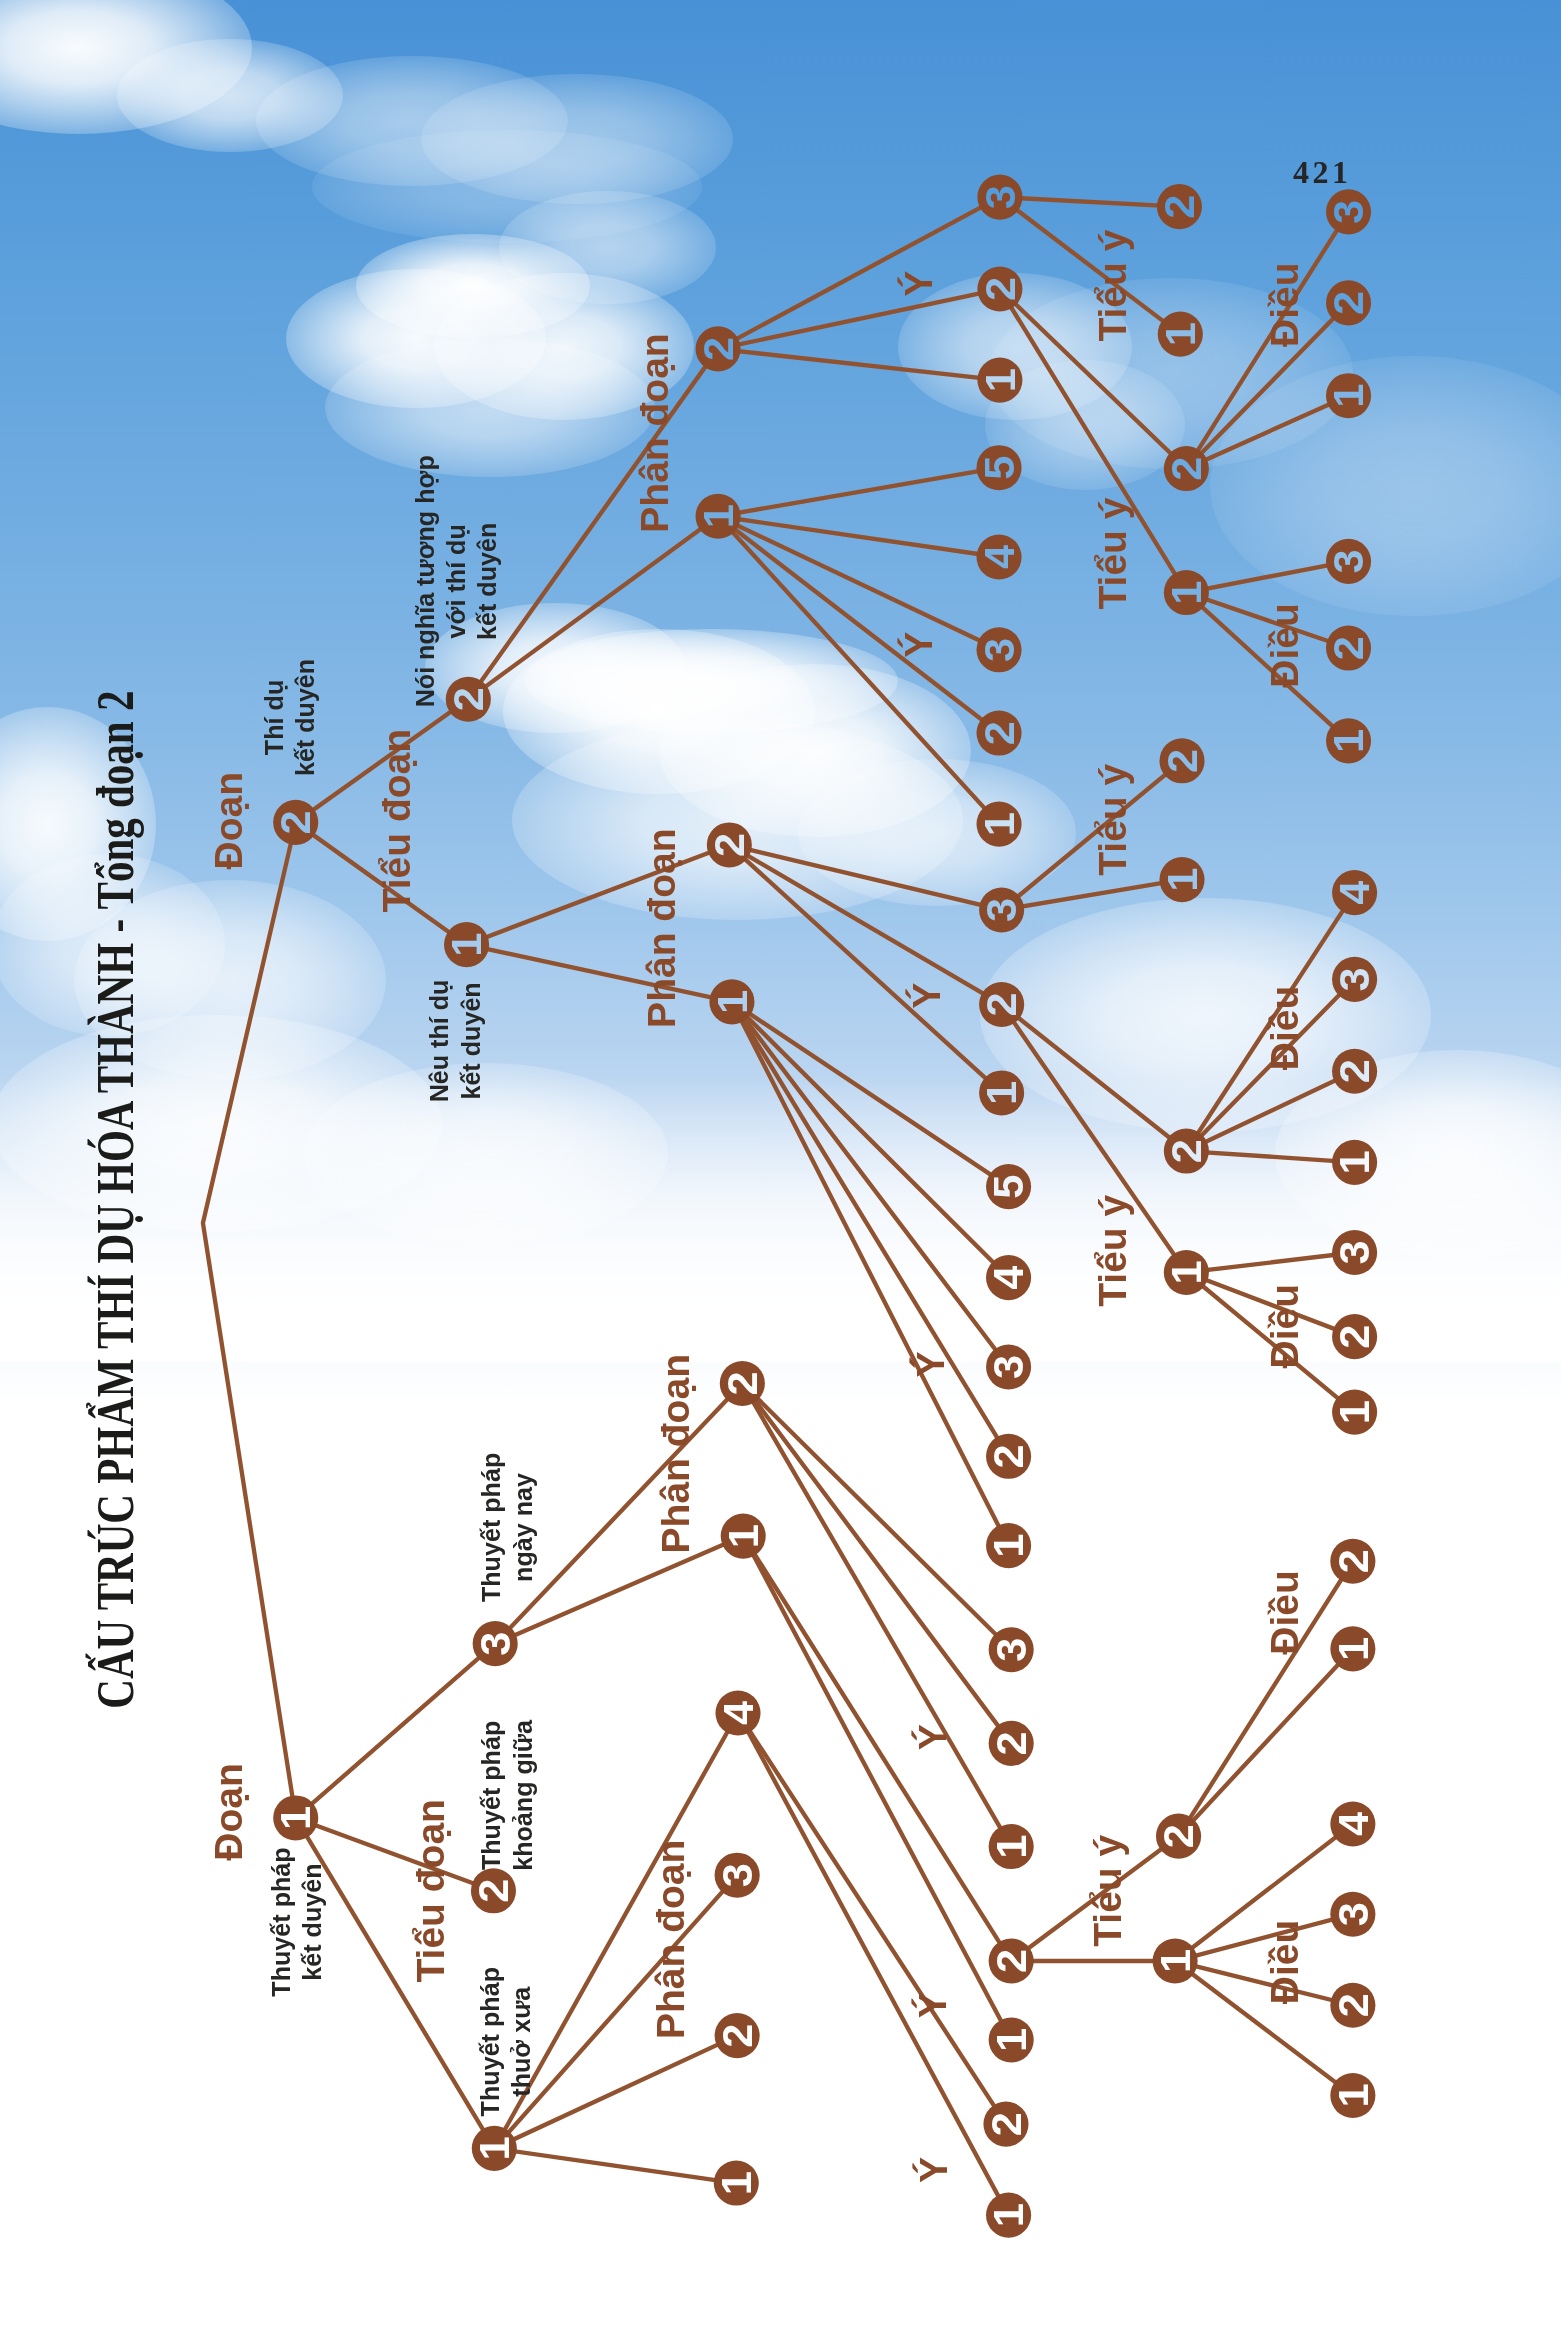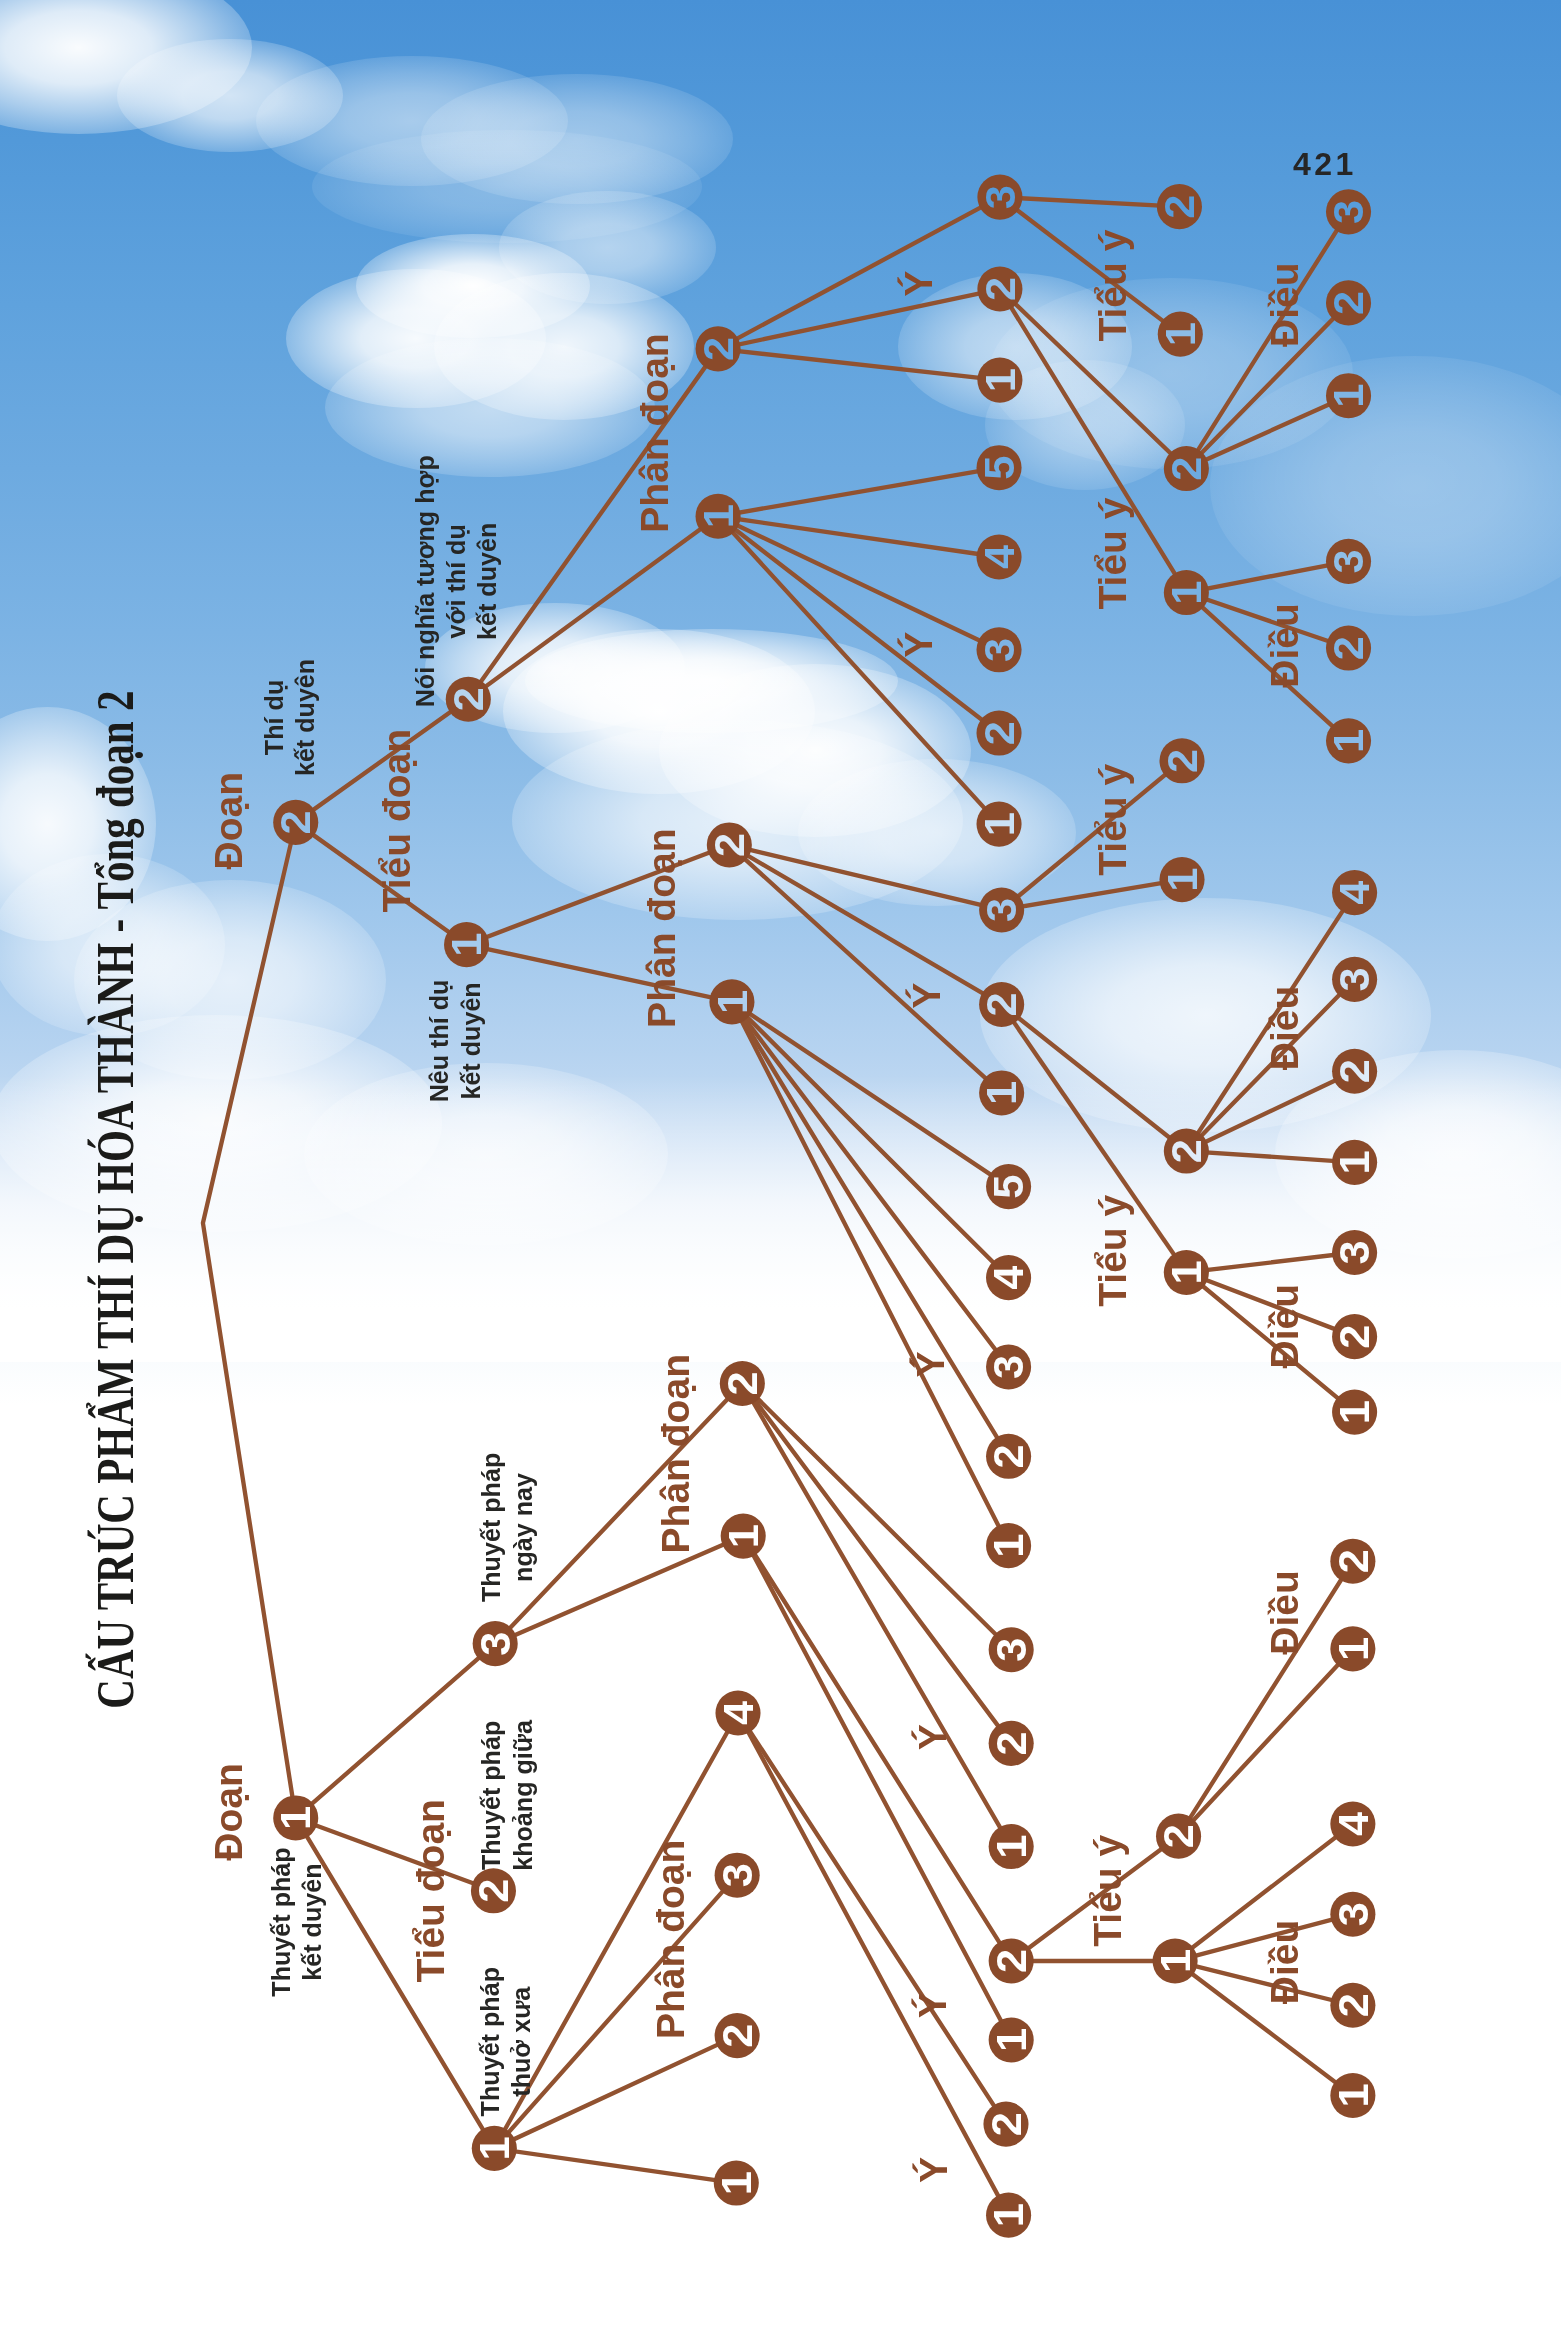--- a/index.html
+++ b/index.html
@@ -300,15 +300,15 @@
 <text x="1500" y="517">Nêu thí dụ</text>
 <text x="1500" y="553">kết duyên</text>
 <text x="2030" y="500">Nói nghĩa tương hợp</text>
 <text x="2030" y="536">với thí dụ</text>
 <text x="2030" y="572">kết duyên</text>
 </g>
 <text x="1317" y="153" text-anchor="middle" font-family="Liberation Serif, serif" font-weight="bold" font-size="62" fill="#1b1b19" textLength="1174" lengthAdjust="spacingAndGlyphs">CẤU TRÚC PHẨM THÍ DỤ HÓA THÀNH - Tổng đoạn 2</text>
     </g>
   </svg>
 
-  <div style="position:absolute;left:1293px;top:146px;font-size:32px;font-weight:bold;color:#262626;letter-spacing:3.5px;">421</div>
+  <div style="position:absolute;left:1293px;top:154px;font-size:32px;font-weight:bold;color:#262626;letter-spacing:3.5px;font-family:Liberation Serif, serif;">421</div>
 </div>
 
 
 </body></html>

